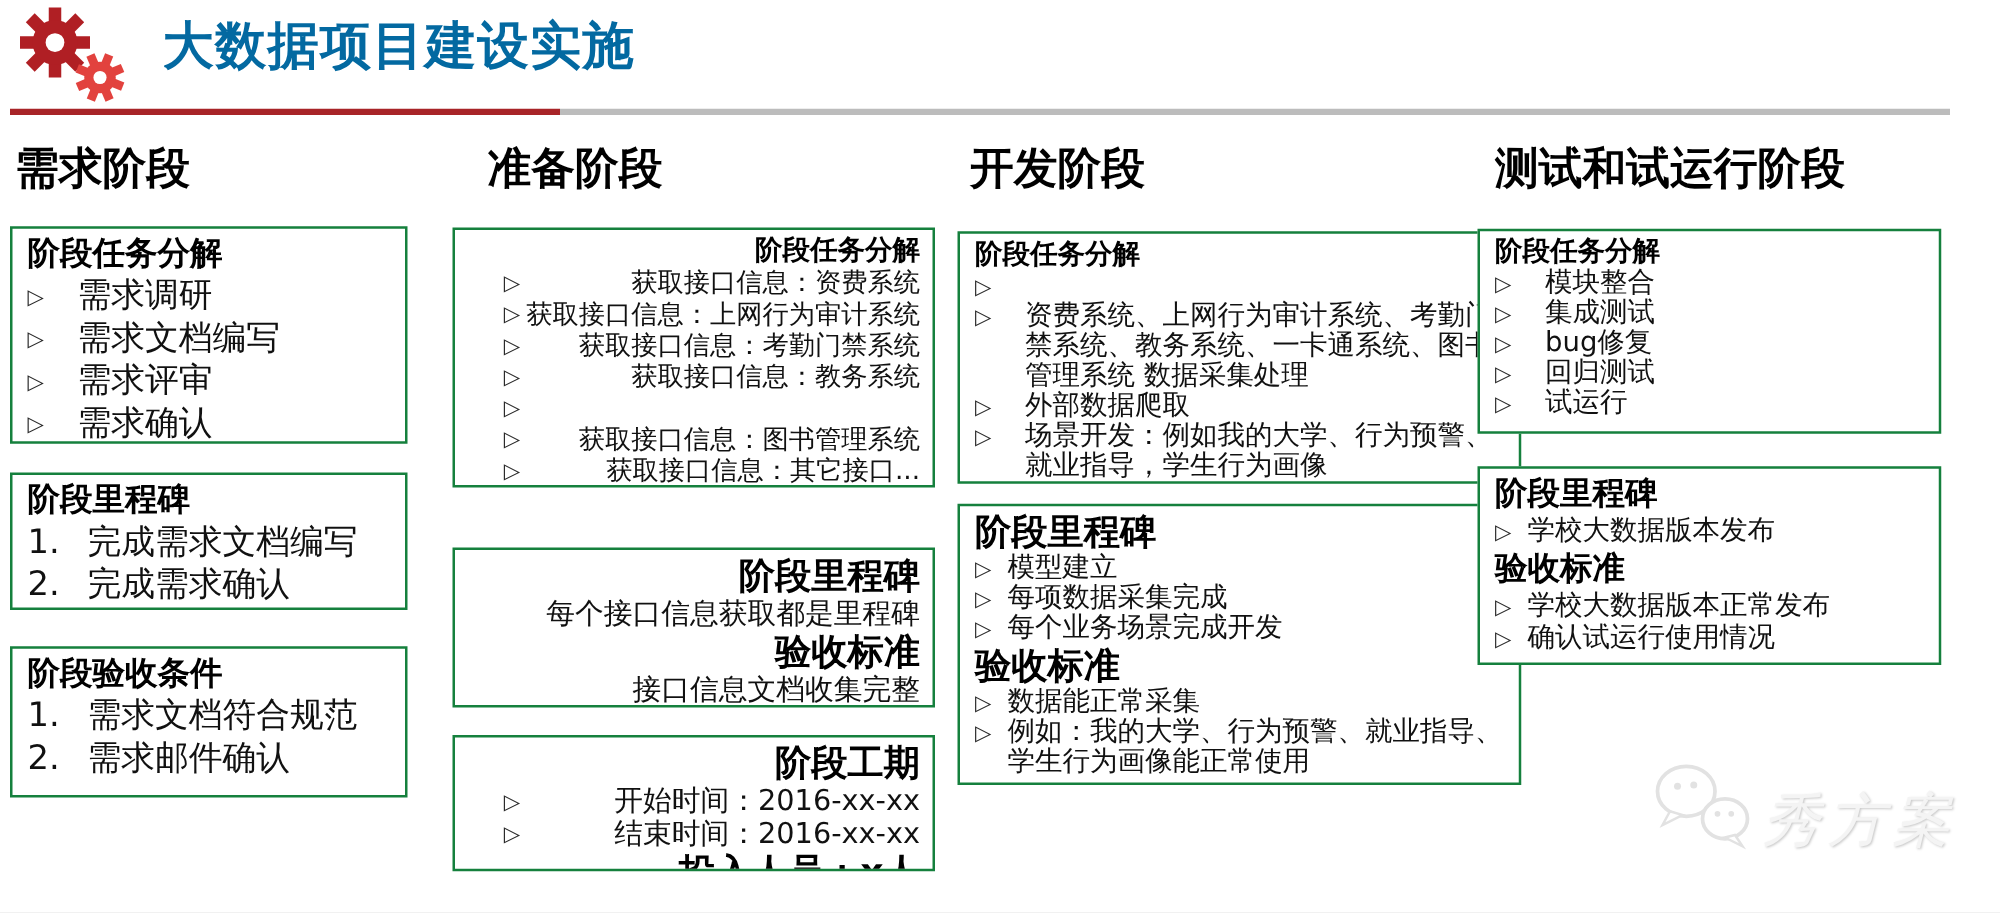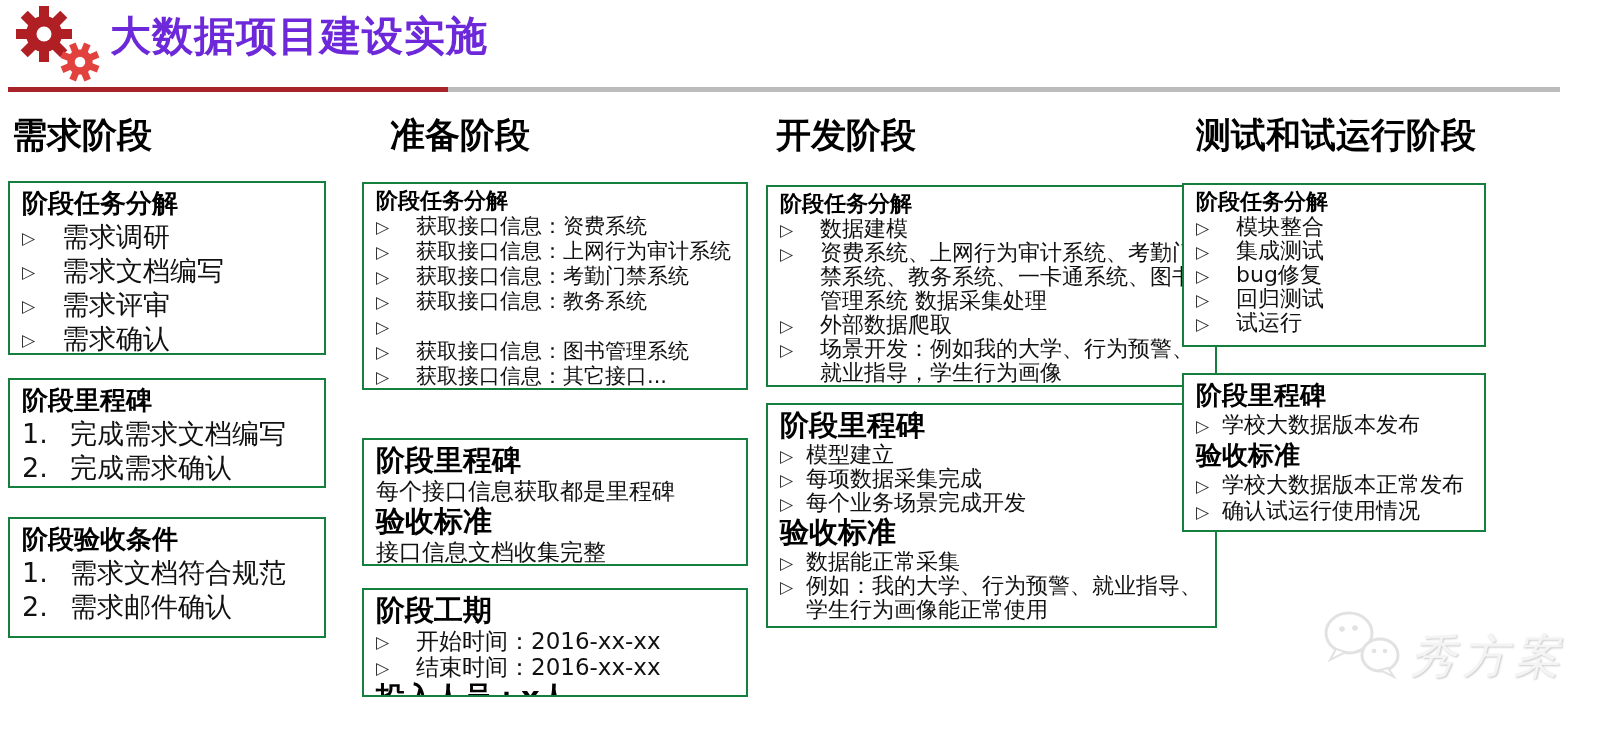--- a/index.html
+++ b/index.html
@@ -1,22 +1,22 @@
 <!DOCTYPE html>
 <html><head>
 <meta charset="utf-8">
 <style>
   html,body{margin:0;padding:0;background:#e8e8e8;}
   .slide{
     position:relative;width:1600px;height:730px;background:#ffffff;
     font-family:"DejaVu Sans","Liberation Sans",sans-serif;color:#111;overflow:hidden;
   }
   
-  .hdr-title{position:absolute;left:110px;top:10px;margin:0;font-size:41px;line-height:52px;
-    font-weight:bold;color:#6d28d9;letter-spacing:1px;white-space:nowrap;}
+  .hdr-title{position:absolute;left:130px;top:10px;margin:0;font-size:41px;line-height:52px;
+    font-weight:bold;color:#0369a1;letter-spacing:1px;white-space:nowrap;}
   .gears{position:absolute;left:8px;top:4px;}
   .rule{position:absolute;top:87px;left:8px;width:1552px;height:5px;font-size:0;}
   .rule-red{display:inline-block;vertical-align:top;width:440px;height:5px;background:#a82428;}
   .rule-gray{display:inline-block;vertical-align:top;width:1112px;height:5px;background:#bcbcbc;}
   
   .col{position:absolute;top:0;height:730px;border-radius:19px;}
   .col-heading{position:absolute;top:112px;margin:0;font-size:35px;line-height:46px;
     font-weight:bold;color:#000;white-space:nowrap;}
   .box{position:absolute;left:0;width:100%;box-sizing:border-box;border:2px solid #15803d;
     background:#fff;padding:3px 10px 2px 12px;overflow:hidden;}
@@ -129,21 +129,21 @@
             <span class="it">需求文档符合规范</span>
           </li>
         <li>
             <span class="nm">2.</span>
             <span class="it">需求邮件确认</span>
           </li>
       </ul>
     </div>
   </section>
 
-  <section class="col" style="left:362px;width:386px;">
+  <section class="col" style="left:362px;width:386px;text-align:right;">
     <h2 class="col-heading" style="left:28px;">准备阶段</h2>
 
     <div class="box" style="top:182px;height:208px;">
       <div class="tt-s">阶段任务分解</div>
       <ul class="ls-2">
         <li>
             <span class="ab">▷</span>
             <span class="it">获取接口信息：资费系统</span>
           </li>
         <li>
@@ -196,21 +196,20 @@
   </section>
 
   <section class="col" style="left:766px;width:451px;">
     <h2 class="col-heading" style="left:10px;">开发阶段</h2>
 
     <div class="box" style="top:185px;height:202px;">
       <div class="tt-s">阶段任务分解</div>
       <ul class="ls-3">
         <li>
             <span class="ab">▷</span>
-            <span class="it">数据建模</span>
           </li>
         <li>
             <span class="ab">▷</span>
             <span class="it">资费系统、上网行为审计系统、考勤门禁系统、教务系统、一卡通系统、图书管理系统 数据采集处理</span>
           </li>
         <li>
             <span class="ab">▷</span>
             <span class="it">外部数据爬取</span>
           </li>
         <li>
@@ -243,21 +242,21 @@
             <span class="it">数据能正常采集</span>
           </li>
         <li>
             <span class="ab">▷</span>
             <span class="it">例如：我的大学、行为预警、就业指导、学生行为画像能正常使用</span>
           </li>
       </ul>
     </div>
   </section>
 
-  <section class="col" style="left:1182px;width:304px;">
+  <section class="col" style="left:1182px;width:371px;">
     <h2 class="col-heading" style="left:14px;">测试和试运行阶段</h2>
 
     <div class="box" style="top:183px;height:164px;">
       <div class="tt-s">阶段任务分解</div>
       <ul class="ls-3">
         <li>
             <span class="ab">▷</span>
             <span class="it">模块整合</span>
           </li>
         <li>

